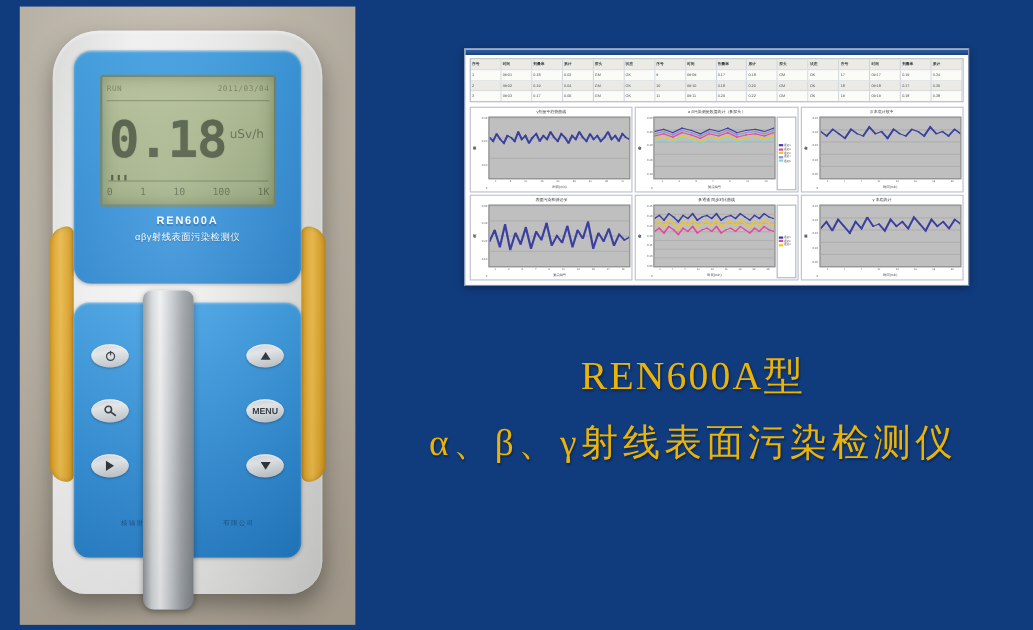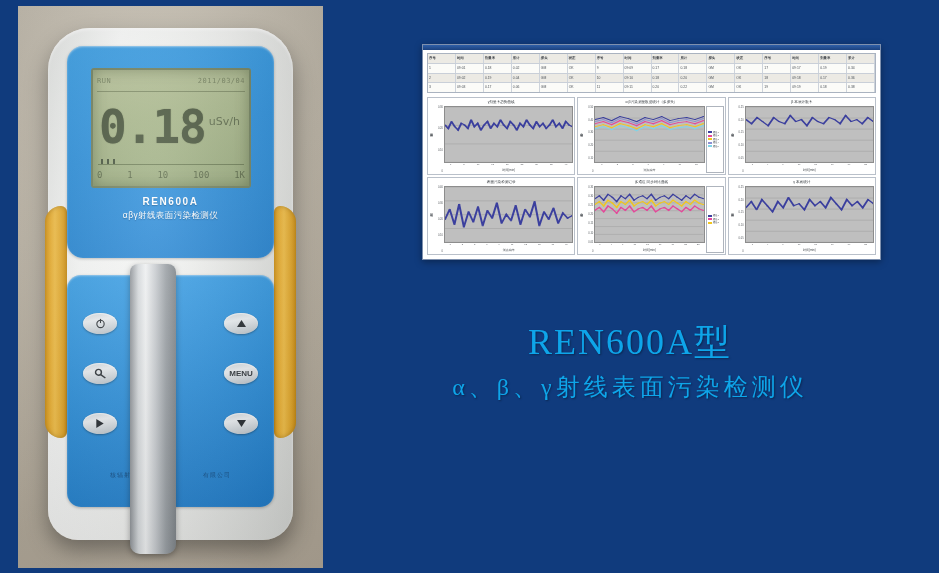--- a/index.html
+++ b/index.html
@@ -204,30 +204,30 @@
     flex:0 0 18px; border:1px solid #aeb4bd; margin-left:1px;
     display:flex; flex-direction:column; justify-content:center;
     gap:.5px; padding:1px; background:#fff;
   }
   .lg-item{ display:flex; align-items:center; gap:1px; font-size:2.4px; color:#4a4f55; }
   .lg-sw{ width:4px; height:2px; flex:0 0 auto; }
 
   
   #caption{
     position:absolute; left:330px; top:320px; width:600px;
-    color:#0ea5e9; text-align:center;
+    color:#eab308; text-align:center;
   }
   .cap-line1{
     font-family:"Liberation Serif", serif;
     font-size:36px; letter-spacing:2px; line-height:1.25;
     text-shadow:1px 1px 2px rgba(0,0,0,.35);
   }
   .cap-line2{
     font-family:"Liberation Serif", serif;
-    font-size:24px; letter-spacing:4px; line-height:1.35; margin-top:6px;
+    font-size:34px; letter-spacing:4px; line-height:1.35; margin-top:16px;
     text-shadow:1px 1px 2px rgba(0,0,0,.35);
   }
 </style>
 </head>
 <body>
 
 <div id="stage">
 
   <div id="photo">
     <div class="shell">

